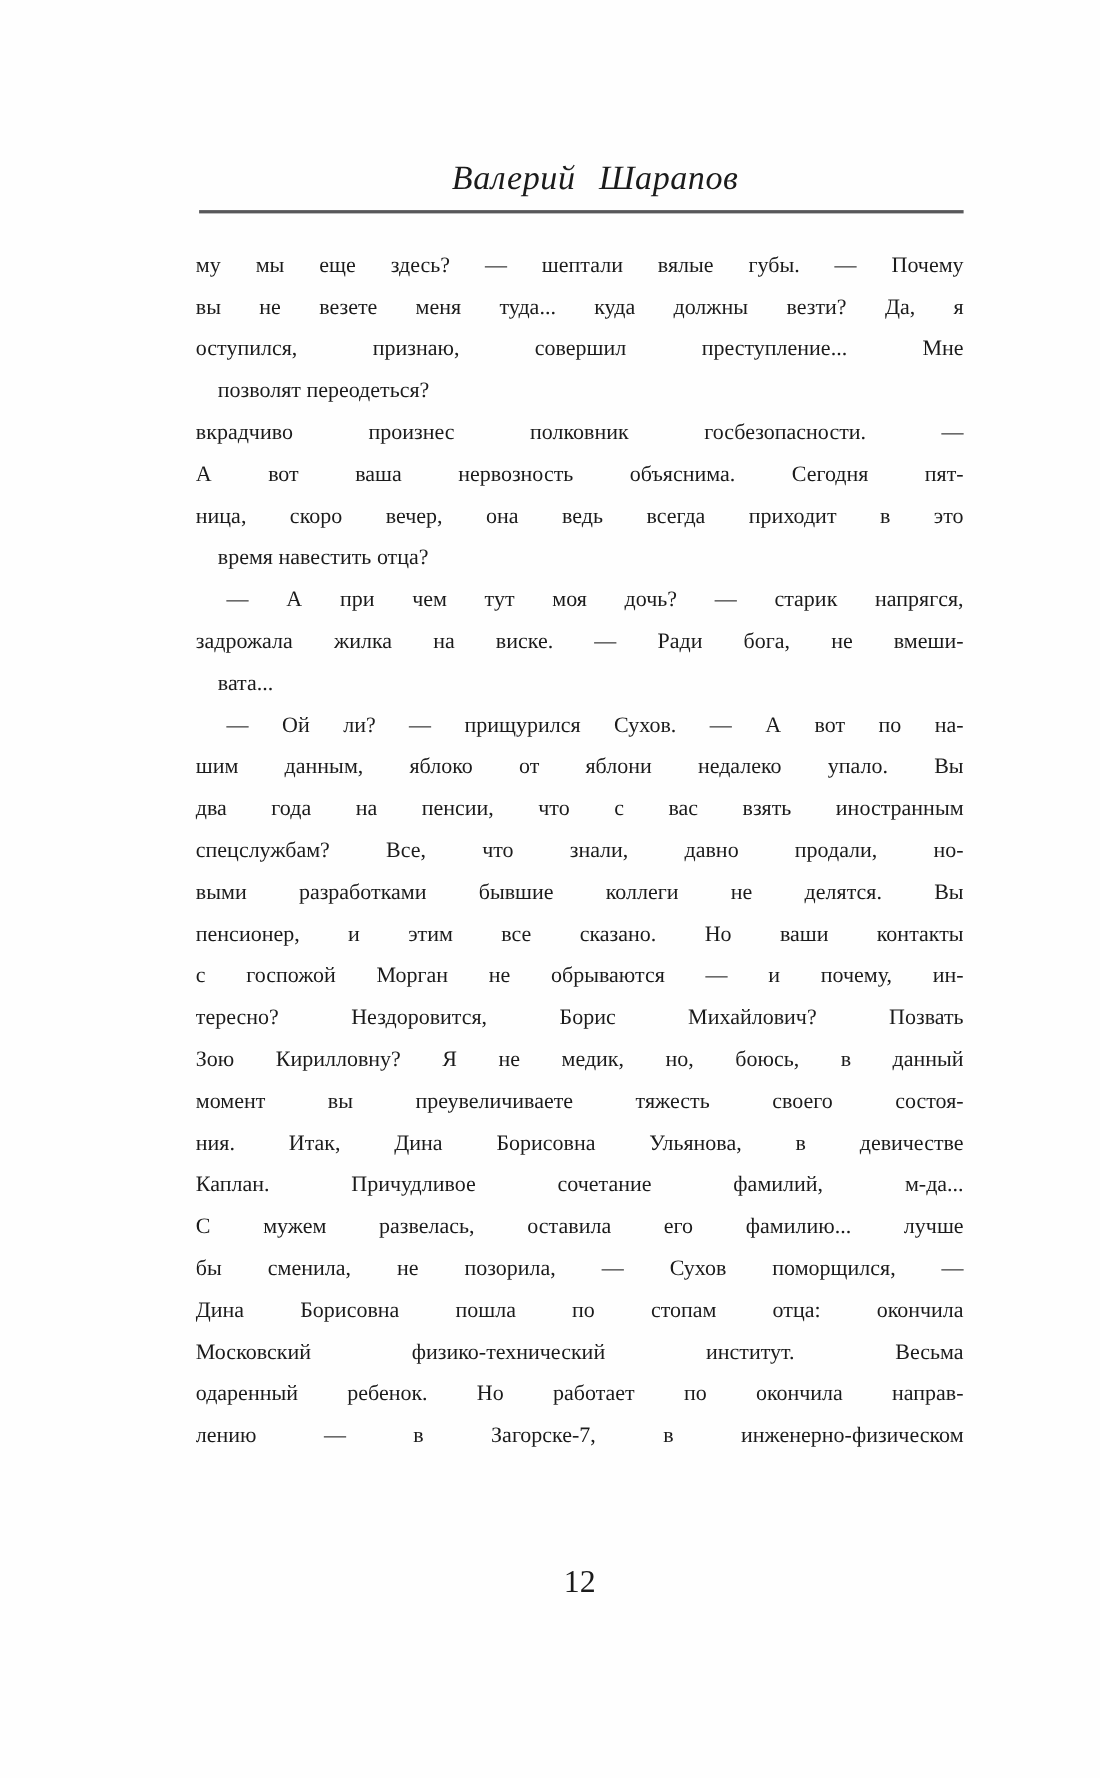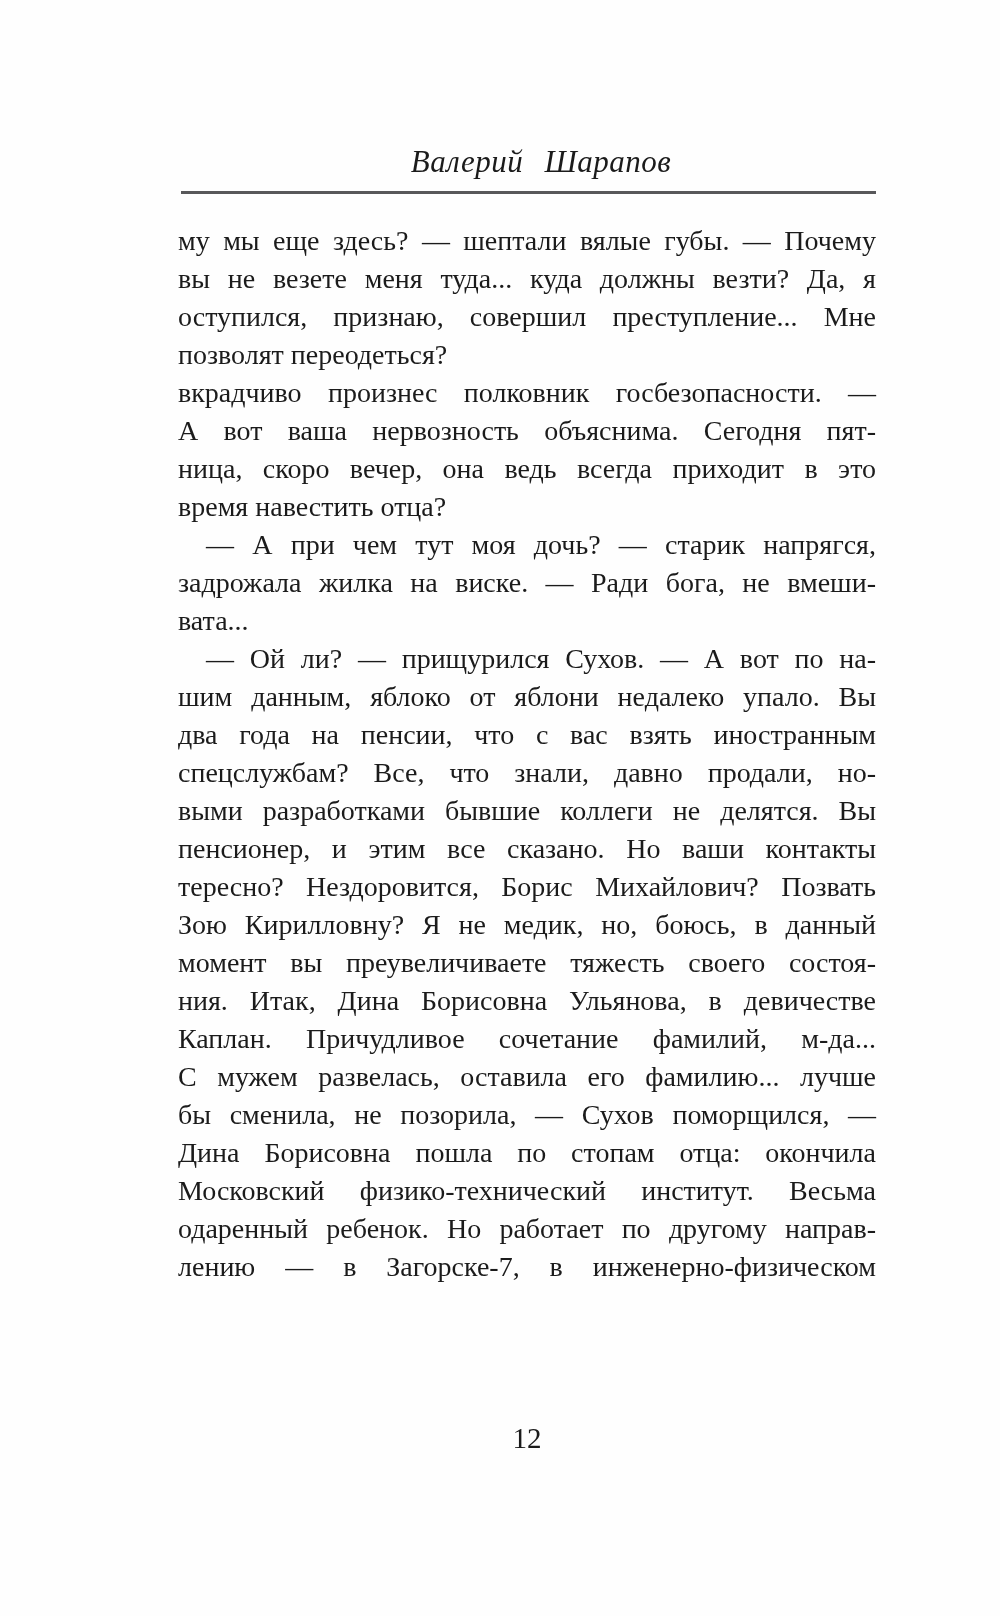--- a/index.html
+++ b/index.html
@@ -26,30 +26,31 @@
   }
   .header-rule {
     position: absolute;
     top: 191px; left: 181px;
     width: 695px; height: 3px;
     background: #58585a;
   }
   .body-text {
     position: absolute;
     top: 222px; left: 178px; width: 698px;
-    font-size: 28px;
+    font-size: 20px;
     line-height: 38px;
   }
   .line {
     text-align: justify;
     text-align-last: justify;
     text-justify: inter-word;
   }
   .line.last {
     text-align-last: left;
+    margin-left: 20px;
   }
   .line.indent {
     text-indent: 28px;
   }
   .folio {
     position: absolute;
     top: 1424px; left: 178px; width: 698px;
     text-align: center;
     font-size: 29px;
     font-weight: normal;
@@ -73,26 +74,27 @@
       <div class="line last">время навестить отца?</div>
       <div class="line indent">— А при чем тут моя дочь? — старик напрягся,</div>
       <div class="line">задрожала жилка на виске. — Ради бога, не вмеши-</div>
       <div class="line last">вата...</div>
       <div class="line indent">— Ой ли? — прищурился Сухов. — А вот по на-</div>
       <div class="line">шим данным, яблоко от яблони недалеко упало. Вы</div>
       <div class="line">два года на пенсии, что с вас взять иностранным</div>
       <div class="line">спецслужбам? Все, что знали, давно продали, но-</div>
       <div class="line">выми разработками бывшие коллеги не делятся. Вы</div>
       <div class="line">пенсионер, и этим все сказано. Но ваши контакты</div>
+      <div class="line">с госпожой Морган не обрываются — и почему, ин-</div>
       <div class="line">тересно? Нездоровится, Борис Михайлович? Позвать</div>
       <div class="line">Зою Кирилловну? Я не медик, но, боюсь, в данный</div>
       <div class="line">момент вы преувеличиваете тяжесть своего состоя-</div>
       <div class="line">ния. Итак, Дина Борисовна Ульянова, в девичестве</div>
       <div class="line">Каплан. Причудливое сочетание фамилий, м-да...</div>
       <div class="line">С мужем развелась, оставила его фамилию... лучше</div>
       <div class="line">бы сменила, не позорила, — Сухов поморщился, —</div>
       <div class="line">Дина Борисовна пошла по стопам отца: окончила</div>
       <div class="line">Московский физико-технический институт. Весьма</div>
-      <div class="line">одаренный ребенок. Но работает по другому направ-</div>
+      <div class="line">одаренный ребенок. Но работает по окончила направ-</div>
       <div class="line">лению — в Загорске-7, в инженерно-физическом</div>
     </div>
   <div class="folio">12</div>
 </div>
 
 </body></html>

